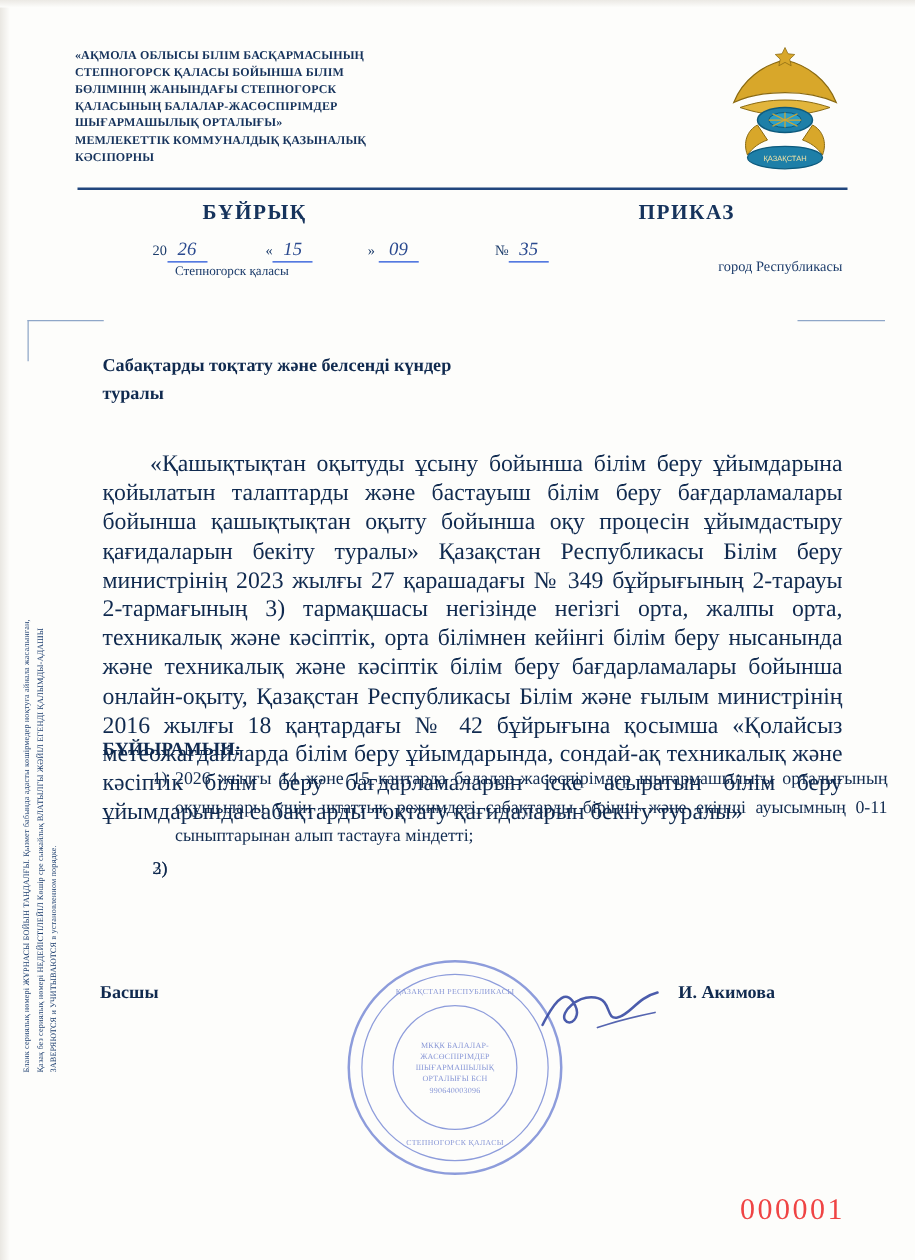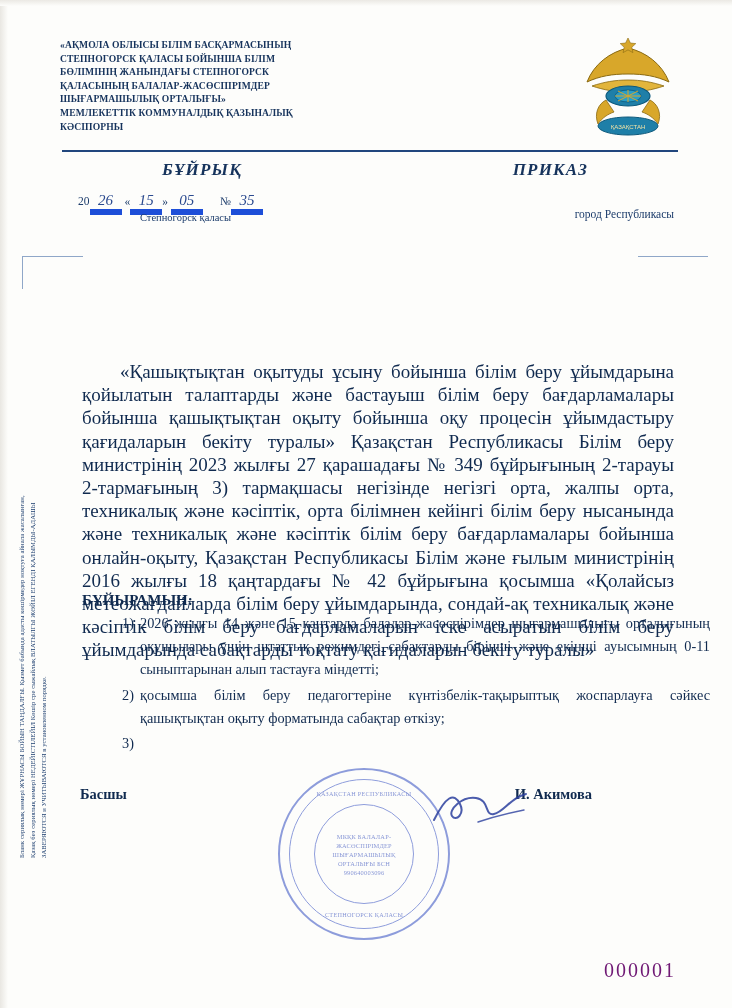--- a/index.html
+++ b/index.html
@@ -68,44 +68,43 @@
     position: absolute;
     top: 160px;
     left: 62px;
     width: 616px;
     display: flex;
     justify-content: space-between;
     font-weight: bold;
     font-size: 17px;
     letter-spacing: 1.2px;
     color: #16335c;
-    font-style: italic;
   }
   .title-kk { margin-left: 100px; }
   .title-ru { margin-right: 90px; }
 
   
   .dateline {
     position: absolute;
     top: 192px;
     left: 78px;
     width: 600px;
     font-size: 11.5px;
     color: #1c3c6b;
   }
   .dateline .hand {
     font-family: "Liberation Serif", serif;
     font-size: 15px;
     color: #2b4a8f;
     font-style: italic;
   }
-  .dl-part { display: inline-block; }
+  .dl-part { display: inline-block; margin-left: 44px; }
   .underline-cell {
     display: inline-block;
-    border-bottom: 6px solid #1d4ed8;
+    border-bottom: 1px solid #1d4ed8;
     min-width: 26px;
     text-align: center;
     padding: 0 3px;
   }
   .city-kk {
     position: absolute;
     top: 212px;
     left: 140px;
     font-size: 10.5px;
     color: #1c3c6b;
@@ -201,21 +200,21 @@
     top: 786px;
     left: 80px;
     width: 592px;
     display: flex;
     justify-content: space-between;
     font-weight: bold;
     font-size: 14.5px;
     color: #102a4f;
     text-align: center;
   }
-  .sign-name { margin-right: 80px; }
+  .sign-name { margin-right: 52px; }
 
   
   .stamp {
     position: absolute;
     top: 768px;
     left: 278px;
     width: 168px;
     height: 168px;
     border-radius: 50%;
     border: 2px solid #4a62c8;
@@ -282,23 +281,23 @@
     letter-spacing: 0.1px;
     white-space: nowrap;
   }
   .side-line { display: block; }
 
   
   .doc-number {
     position: absolute;
     bottom: 26px;
     right: 56px;
-    font-size: 20px;
+    font-size: 24px;
     letter-spacing: 2px;
-    color: #701a75;
+    color: #ef4444;
     font-family: "Liberation Serif", serif;
   }
 
   .scan-edge-l {
     position: absolute;
     top: 0; bottom: 0; left: 0;
     width: 8px;
     background: linear-gradient(to right, #e9e7e2, #fdfdfb);
   }
   .scan-edge-t {
@@ -349,45 +348,45 @@
   <div class="divider"></div>
 
   <div class="title-row">
     <div class="title-kk">БҰЙРЫҚ</div>
     <div class="title-ru">ПРИКАЗ</div>
   </div>
 
   <div class="dateline">
     <span class="dl-part">20</span><span class="hand underline-cell">26</span>
     <span class="dl-part">«</span><span class="hand underline-cell">15</span><span class="dl-part">»</span>
-    <span class="hand underline-cell">05</span>
+    <span class="hand underline-cell">09</span>
     &nbsp;&nbsp;&nbsp;&nbsp;
     <span class="dl-part">№</span><span class="hand underline-cell">35</span>
   </div>
   <div class="city-kk">Степногорск қаласы</div>
   <div class="city-ru">город Республикасы</div>
 
   <div class="bracket"></div>
   <div class="bracket-r"></div>
 
+  <div class="subject">Сабақтарды тоқтату және белсенді күндер туралы</div>
 
   <div class="body">
     <p>«Қашықтықтан оқытуды ұсыну бойынша білім беру ұйымдарына қойылатын талаптарды және бастауыш білім беру бағдарламалары бойынша қашықтықтан оқыту бойынша оқу процесін ұйымдастыру қағидаларын бекіту туралы» Қазақстан Республикасы Білім беру министрінің 2023 жылғы 27 қарашадағы № 349 бұйрығының 2-тарауы 2-тармағының 3) тармақшасы негізінде негізгі орта, жалпы орта, техникалық және кәсіптік, орта білімнен кейінгі білім беру нысанында және техникалық және кәсіптік білім беру бағдарламалары бойынша онлайн-оқыту, Қазақстан Республикасы Білім және ғылым министрінің 2016 жылғы 18 қаңтардағы № 42 бұйрығына қосымша «Қолайсыз метеожағдайларда білім беру ұйымдарында, сондай-ақ техникалық және кәсіптік білім беру бағдарламаларын іске асыратын білім беру ұйымдарында сабақтарды тоқтату қағидаларын бекіту туралы»</p>
   </div>
 
   <div class="order-word">БҰЙЫРАМЫН:</div>
 
   <ol class="items">
     <li>
       <span class="num">1)</span>
       <span>2026 жылғы 14 және 15 қаңтарда балалар-жасөспірімдер шығармашылығы орталығының оқушылары үшін штаттық режимдегі сабақтарды бірінші және екінші ауысымның 0-11 сыныптарынан алып тастауға міндетті;</span>
     </li>
     <li>
       <span class="num">2)</span>
-      <span>қосымша білім беру педагогтеріне күнтізбелік-тақырыптық жоспарлауға сәйкес қашықтықтан оқыту форматында сабақтар өткізу;</span>
     </li>
     <li>
       <span class="num">3)</span>
     </li>
   </ol>
 
   <div class="sign-row">
     <div>Басшы</div>
     <div class="sign-name">И. Акимова</div>
   </div>

